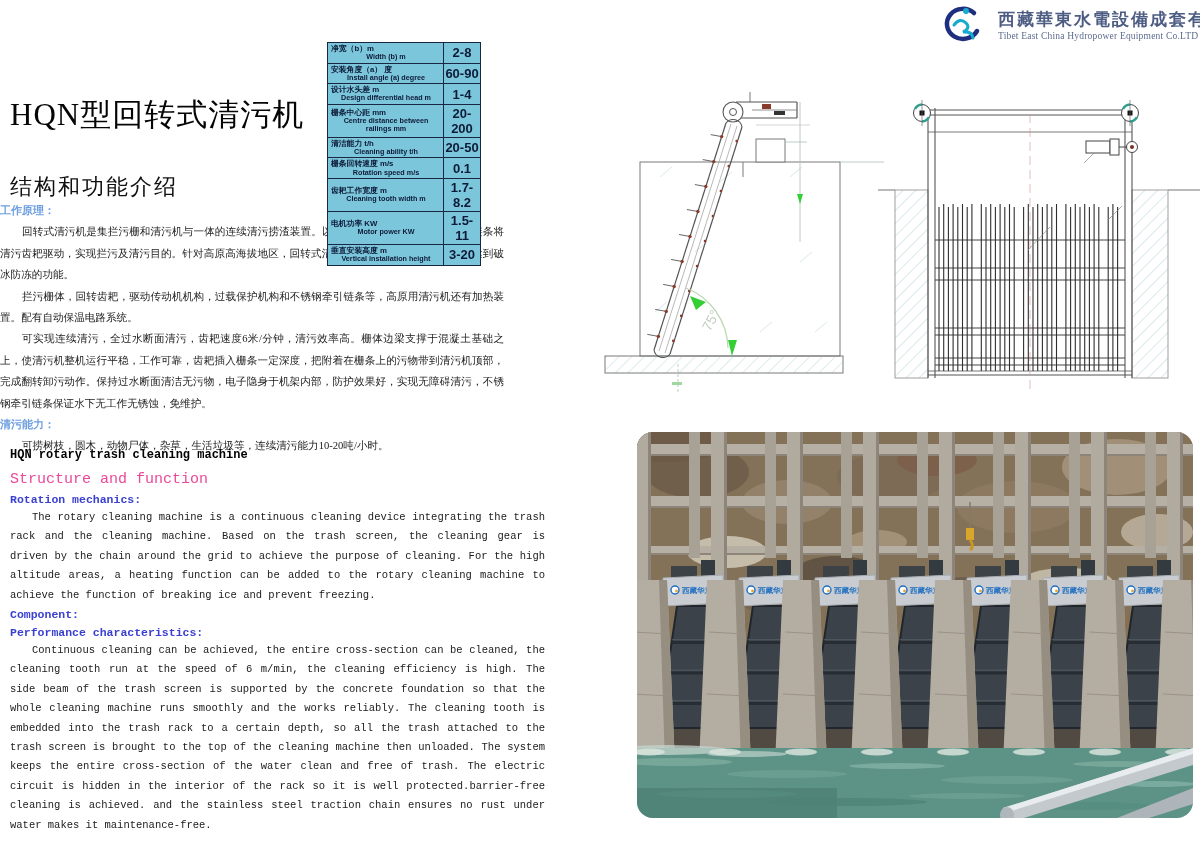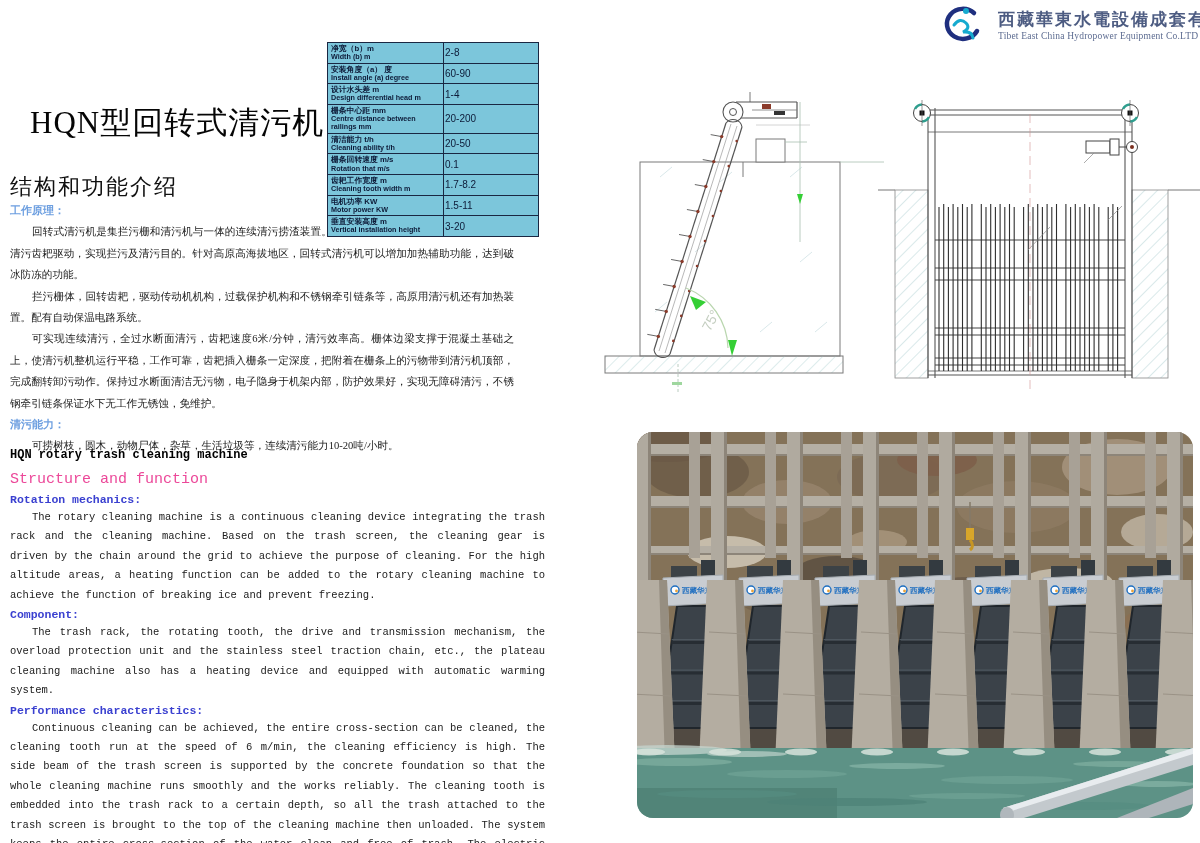--- a/index.html
+++ b/index.html
@@ -8,41 +8,41 @@
 
   
   .brand{position:absolute;left:936px;top:4px;width:260px;height:44px;display:flex;align-items:center;}
   .brand .logo{width:50px;height:42px;flex:0 0 auto;}
   .brand .sep{width:2px;height:32px;background:#8a97b5;margin:0 8px 0 4px;}
   .brand .names{display:flex;flex-direction:column;justify-content:center;}
   .brand .cn{font-size:17px;font-weight:bold;letter-spacing:2px;color:#4d5c82;white-space:nowrap;line-height:20px;}
   .brand .en{font-size:9.5px;letter-spacing:.2px;color:#5c6b90;white-space:nowrap;line-height:12px;}
 
   
-  .title-cn{position:absolute;left:10px;top:102px;font-size:31px;color:#050505;letter-spacing:1px;white-space:nowrap;margin-left:20px;}
+  .title-cn{position:absolute;left:10px;top:94px;font-size:31px;color:#050505;letter-spacing:1px;white-space:nowrap;}
   .subtitle-cn{position:absolute;left:10px;top:172px;font-size:22px;letter-spacing:2px;color:#101010;}
 
-  .cn-block{position:absolute;left:10px;top:200px;width:504px;}
+  .cn-block{position:absolute;left:0;top:200px;width:504px;}
   .cnh{font-size:11px;font-weight:bold;color:#6d9fe0;line-height:21.4px;}
   .cnp{margin:0;font-size:10.6px;line-height:21.4px;color:#1b1b1b;text-align:justify;text-indent:22px;}
 
   .en-block{position:absolute;left:10px;top:442px;width:535px;font-family:"Liberation Mono", monospace;}
   .en-title{font-size:12px;font-weight:bold;color:#000;line-height:26px;white-space:nowrap;}
   .en-sub{font-size:15px;color:#ec4899;line-height:21px;margin-top:1px;}
   .enh{font-size:11.5px;font-weight:bold;color:#3a40d0;line-height:16px;margin-top:2px;}
   .enp{margin:0;font-size:10.5px;line-height:19.4px;color:#202020;text-align:justify;text-indent:22px;}
 
   
-  table.spec{position:absolute;left:327px;top:42px;width:212px;border-collapse:collapse;
+  table.spec{position:absolute;left:327px;top:42px;width:154px;border-collapse:collapse;
              background:#7cc6db;font-family:"Liberation Sans", sans-serif;}
   table.spec td{border:1px solid #1a2742;vertical-align:middle;}
   td.lbl{width:110px;padding:1px 2px 1px 3px;}
   td.lbl .cn{font-size:7.8px;font-weight:bold;color:#0d1b38;line-height:9.2px;}
-  td.lbl .en{font-size:7.2px;font-weight:bold;color:#0d1b38;line-height:8.4px;}
-  td.val{font-size:10px;font-weight:normal;color:#0d1b38;}
+  td.lbl .en{font-size:7.2px;font-weight:bold;color:#0d1b38;line-height:8.4px;text-align:center;}
+  td.val{text-align:center;font-size:13px;font-weight:bold;color:#0d1b38;}
 
   
   .sideview{position:absolute;left:600px;top:82px;width:310px;height:322px;}
   .frontview{position:absolute;left:878px;top:100px;width:322px;height:300px;}
   .photo{position:absolute;left:637px;top:432px;width:556px;height:386px;border-radius:16px;overflow:hidden;}
   .photo svg{display:block;}
 </style>
 </head>
 <body>
 
@@ -72,21 +72,20 @@
     <div class="cnh">清污能力：</div>
     <p class="cnp">可捞树枝，圆木，动物尸体，杂草，生活垃圾等，连续清污能力10-20吨/小时。</p>
   </div>
 
   <div class="en-block">
     <div class="en-title">HQN rotary trash cleaning machine</div>
     <div class="en-sub">Structure and function</div>
     <div class="enh">Rotation mechanics:</div>
     <p class="enp">The rotary cleaning machine is a continuous cleaning device integrating the trash rack and the cleaning machine. Based on the trash screen, the cleaning gear is driven by the chain around the grid to achieve the purpose of cleaning. For the high altitude areas, a heating function can be added to the rotary cleaning machine to achieve the function of breaking ice and prevent freezing.</p>
     <div class="enh">Component:</div>
-    <p class="enp">The trash rack, the rotating tooth, the drive and transmission mechanism, the overload protection unit and the stainless steel traction chain, etc., the plateau cleaning machine also has a heating device and equipped with automatic warming system.</p>
     <div class="enh">Performance characteristics:</div>
     <p class="enp">Continuous cleaning can be achieved, the entire cross-section can be cleaned, the cleaning tooth run at the speed of 6 m/min, the cleaning efficiency is high. The side beam of the trash screen is supported by the concrete foundation so that the whole cleaning machine runs smoothly and the works reliably. The cleaning tooth is embedded into the trash rack to a certain depth, so all the trash attached to the trash screen is brought to the top of the cleaning machine then unloaded. The system keeps the entire cross-section of the water clean and free of trash. The electric circuit is hidden in the interior of the rack so it is well protected.barrier-free cleaning is achieved. and the stainless steel traction chain ensures no rust under water makes it maintenance-free.</p>
 
   </div>
 
   <table class="spec">
     <tbody>
       <tr>
           <td class="lbl">
             <div class="cn">净宽（b）m</div>
@@ -118,21 +117,21 @@
       <tr>
           <td class="lbl">
             <div class="cn">清洁能力 t/h</div>
             <div class="en">Cleaning ability t/h</div>
           </td>
           <td class="val">20-50</td>
         </tr>
       <tr>
           <td class="lbl">
             <div class="cn">栅条回转速度 m/s</div>
-            <div class="en">Rotation that m/s</div>
+            <div class="en">Rotation speed m/s</div>
           </td>
           <td class="val">0.1</td>
         </tr>
       <tr>
           <td class="lbl">
             <div class="cn">齿耙工作宽度 m</div>
             <div class="en">Cleaning tooth width m</div>
           </td>
           <td class="val">1.7-8.2</td>
         </tr>

